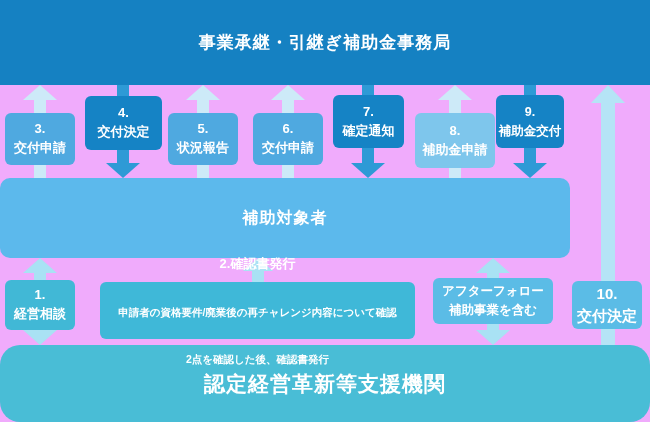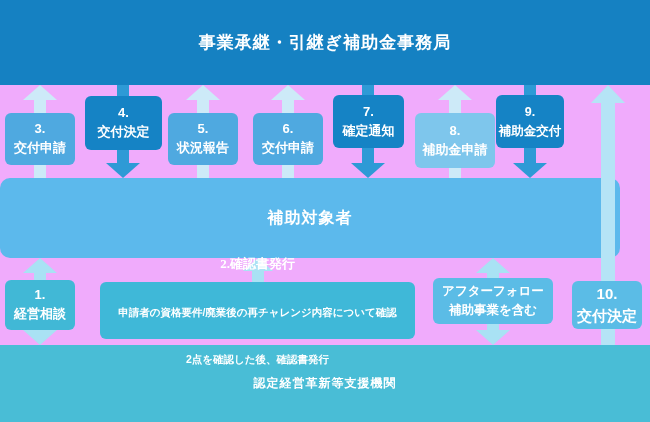--- a/index.html
+++ b/index.html
@@ -3,23 +3,23 @@
 <meta charset="utf-8">
 <style>
   html,body{margin:0;padding:0;background:#000;}
   .stage{
     position:relative;width:650px;height:422px;overflow:hidden;background:#f0abfc;
     font-family:"Liberation Sans","DejaVu Sans",sans-serif;font-weight:bold;color:#fff;
   }
   
   .banner{position:absolute;left:0;width:650px;display:flex;align-items:center;justify-content:center;}
   .banner.top{top:0;height:85px;background:#1581c2;font-size:17px;letter-spacing:1px;}
-  .banner.bottom{top:345px;height:77px;background:#49bdd6;font-size:12px;letter-spacing:1px;}
+  .banner.bottom{top:345px;height:77px;background:#49bdd6;font-size:21px;letter-spacing:1px;border-radius:20px;}
   .band{
-    position:absolute;left:0;top:178px;width:620px;height:80px;background:#5cb9ec;border-radius:10px;
+    position:absolute;left:0;top:178px;width:570px;height:80px;background:#5cb9ec;border-radius:10px;
     display:flex;align-items:center;justify-content:center;font-size:16px;letter-spacing:1px;z-index:0;
   }
   
   .arr{position:absolute;width:34px;display:flex;flex-direction:column;align-items:center;z-index:1;}
   .arr .head-up{width:0;height:0;border-left:17px solid transparent;border-right:17px solid transparent;border-bottom:15px solid currentColor;}
   .arr .head-down{width:0;height:0;border-left:17px solid transparent;border-right:17px solid transparent;border-top:15px solid currentColor;}
   .arr .shaft{width:12px;flex:1;background:currentColor;}
   .arr.upper{top:85px;height:93px;}
   .c-light{color:#cdeaf8;}
   .c-med{color:#2e9ad6;}
@@ -43,21 +43,21 @@
   .bg-teal{background:#41b8d6;} .bg-teal2{background:#3fb8d8;} .bg-blue2{background:#5bbce6;}
   .b3{left:5px;top:113px;width:70px;height:52px;}
   .b4{left:85px;top:96px;width:77px;height:54px;}
   .b5{left:168px;top:113px;width:70px;height:52px;}
   .b6{left:253px;top:113px;width:70px;height:52px;}
   .b7{left:333px;top:95px;width:71px;height:53px;}
   .b8{left:415px;top:113px;width:80px;height:55px;}
   .b9{left:496px;top:95px;width:68px;height:53px;font-size:12.5px;}
   .b1{left:5px;top:280px;width:70px;height:50px;}
   .b2{left:100px;top:282px;width:315px;height:57px;}
-  .b2 .t{font-size:13px;line-height:1.5;font-family:Liberation Serif, serif;}
+  .b2 .t{font-size:13px;line-height:1.5;}
   .b2 .s{font-size:10.5px;line-height:1.45;margin-top:32px;}
   .bAfter{left:433px;top:278px;width:120px;height:46px;font-size:12.5px;line-height:1.5;}
   .b10{left:572px;top:281px;width:70px;height:48px;font-size:15px;}
 </style>
 </head>
 <body>
 
 <div class="stage">
 
   <div class="banner top">

